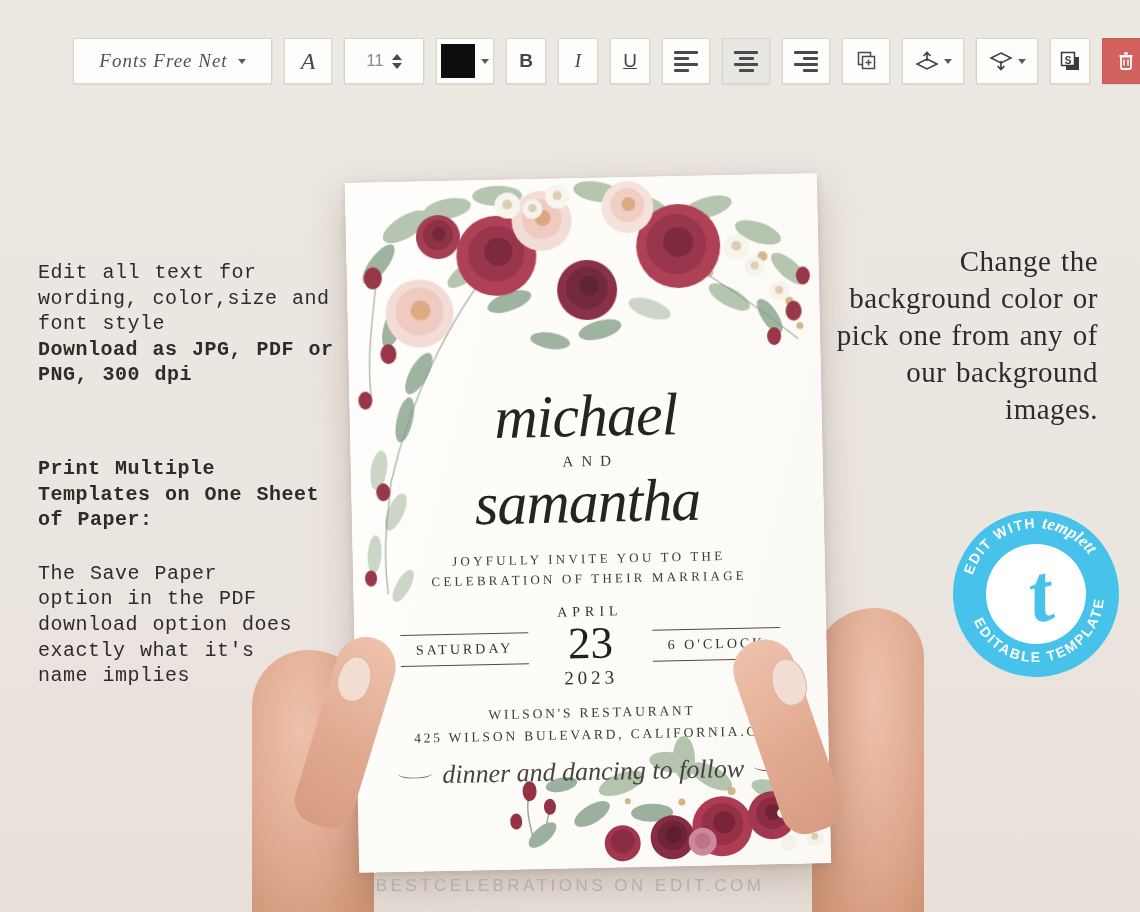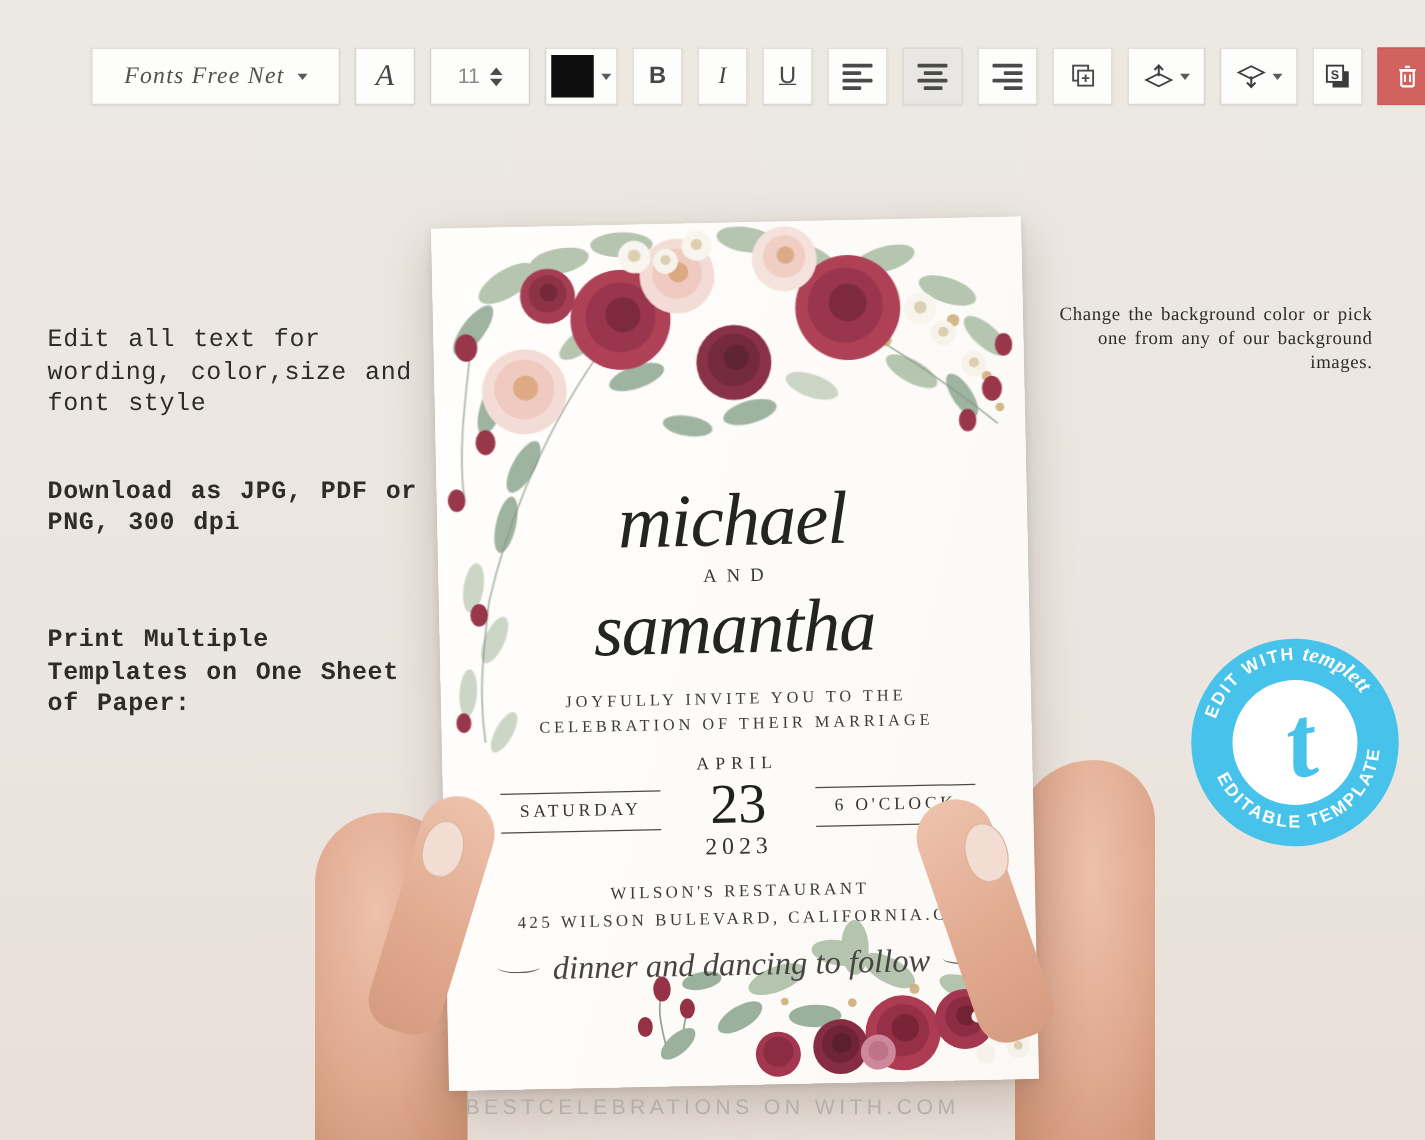--- a/index.html
+++ b/index.html
@@ -37,24 +37,24 @@
   .seg-layer{width:62px;gap:5px;}
   .seg-s{width:40px;}
   .seg-trash{width:48px;background:#d2625e;border-color:#c65b57;}
   .seg-more{width:30px;}
   svg.ticon{display:block;}
 
   
   .note-left{position:absolute;left:38px;top:260px;width:300px;font-size:20px;line-height:1.28;
     letter-spacing:.5px;word-spacing:2px;z-index:30;font-family:Liberation Mono, monospace;}
   .note-left p{margin:0;}
-  .note-left .p2{margin-top:44px;font-weight:bold;}
+  .note-left .p2{font-weight:bold;}
   .note-left .p3{margin-top:68px;font-weight:bold;}
   .note-left .p4{margin-top:28px;width:258px;}
-  .note-right{position:absolute;right:42px;top:243px;width:262px;font-size:15px;line-height:1.28;
+  .note-right{position:absolute;right:42px;top:243px;width:262px;font-size:29px;line-height:1.28;
     letter-spacing:.5px;word-spacing:2px;text-align:right;z-index:30;}
   .note-right p{margin:0;}
   .note-right .p2{margin-top:40px;}
 
   
   .hand{position:absolute;z-index:5;}
   .palm-l{left:252px;top:650px;width:122px;height:262px;border-radius:60px 70px 0 0;
     background:radial-gradient(ellipse at 40% 30%,#eec1aa 0%,#dfa88f 55%,#c9906f 100%);}
   .palm-r{left:812px;top:608px;width:112px;height:304px;border-radius:70px 55px 0 0;
     background:radial-gradient(ellipse at 55% 30%,#eec1aa 0%,#dfa88f 55%,#c98e6e 100%);}
@@ -190,20 +190,21 @@
   </div>
   <div class="tseg seg-more">
     <span class="caret"></span>
   </div>
 </div>
 
 <div class="note-left">
   <p class="p1">Edit all text for wording, color,size and font style</p>
   <p class="p2">Download as JPG, PDF or PNG, 300 dpi</p>
   <p class="p3">Print Multiple Templates on One Sheet of Paper:</p>
+  <p class="p4">The Save Paper option in the PDF download option does exactly what it's name implies</p>
 </div>
 
 <div class="note-right">
   <p class="p1">Change the background color or pick one from any of our background images.</p>
 </div>
 
 <div class="hand palm-l"></div>
 <div class="hand palm-r"></div>
 
 <div class="card">
@@ -417,13 +418,13 @@
   <circle cx="86" cy="86" r="50" fill="#ffffff"></circle>
   <text font-family="Liberation Sans, sans-serif" font-size="14" font-weight="bold" fill="#ffffff" letter-spacing="1.5">
     <textPath href="#arcTop" startOffset="50%" text-anchor="middle"><tspan>EDIT WITH</tspan><tspan> </tspan><tspan font-family="Liberation Serif, serif" font-style="italic" font-size="17" letter-spacing="0">templett</tspan></textPath>
   </text>
   <text font-family="Liberation Sans, sans-serif" font-size="14" font-weight="bold" fill="#ffffff" letter-spacing="2">
     <textPath href="#arcBottom" startOffset="50%" text-anchor="middle"><tspan>EDITABLE TEMPLATE</tspan></textPath>
   </text>
   <text x="90" y="114" text-anchor="middle" font-family="Liberation Serif, serif" font-style="italic" font-weight="bold" font-size="82" fill="#47c2ea">t</text>
 </svg>
 
-<div class="watermark">BESTCELEBRATIONS ON WITH.COM</div>
+<div class="watermark">BESTCELEBRATIONS ON EDIT.COM</div>
 
 </body></html>

